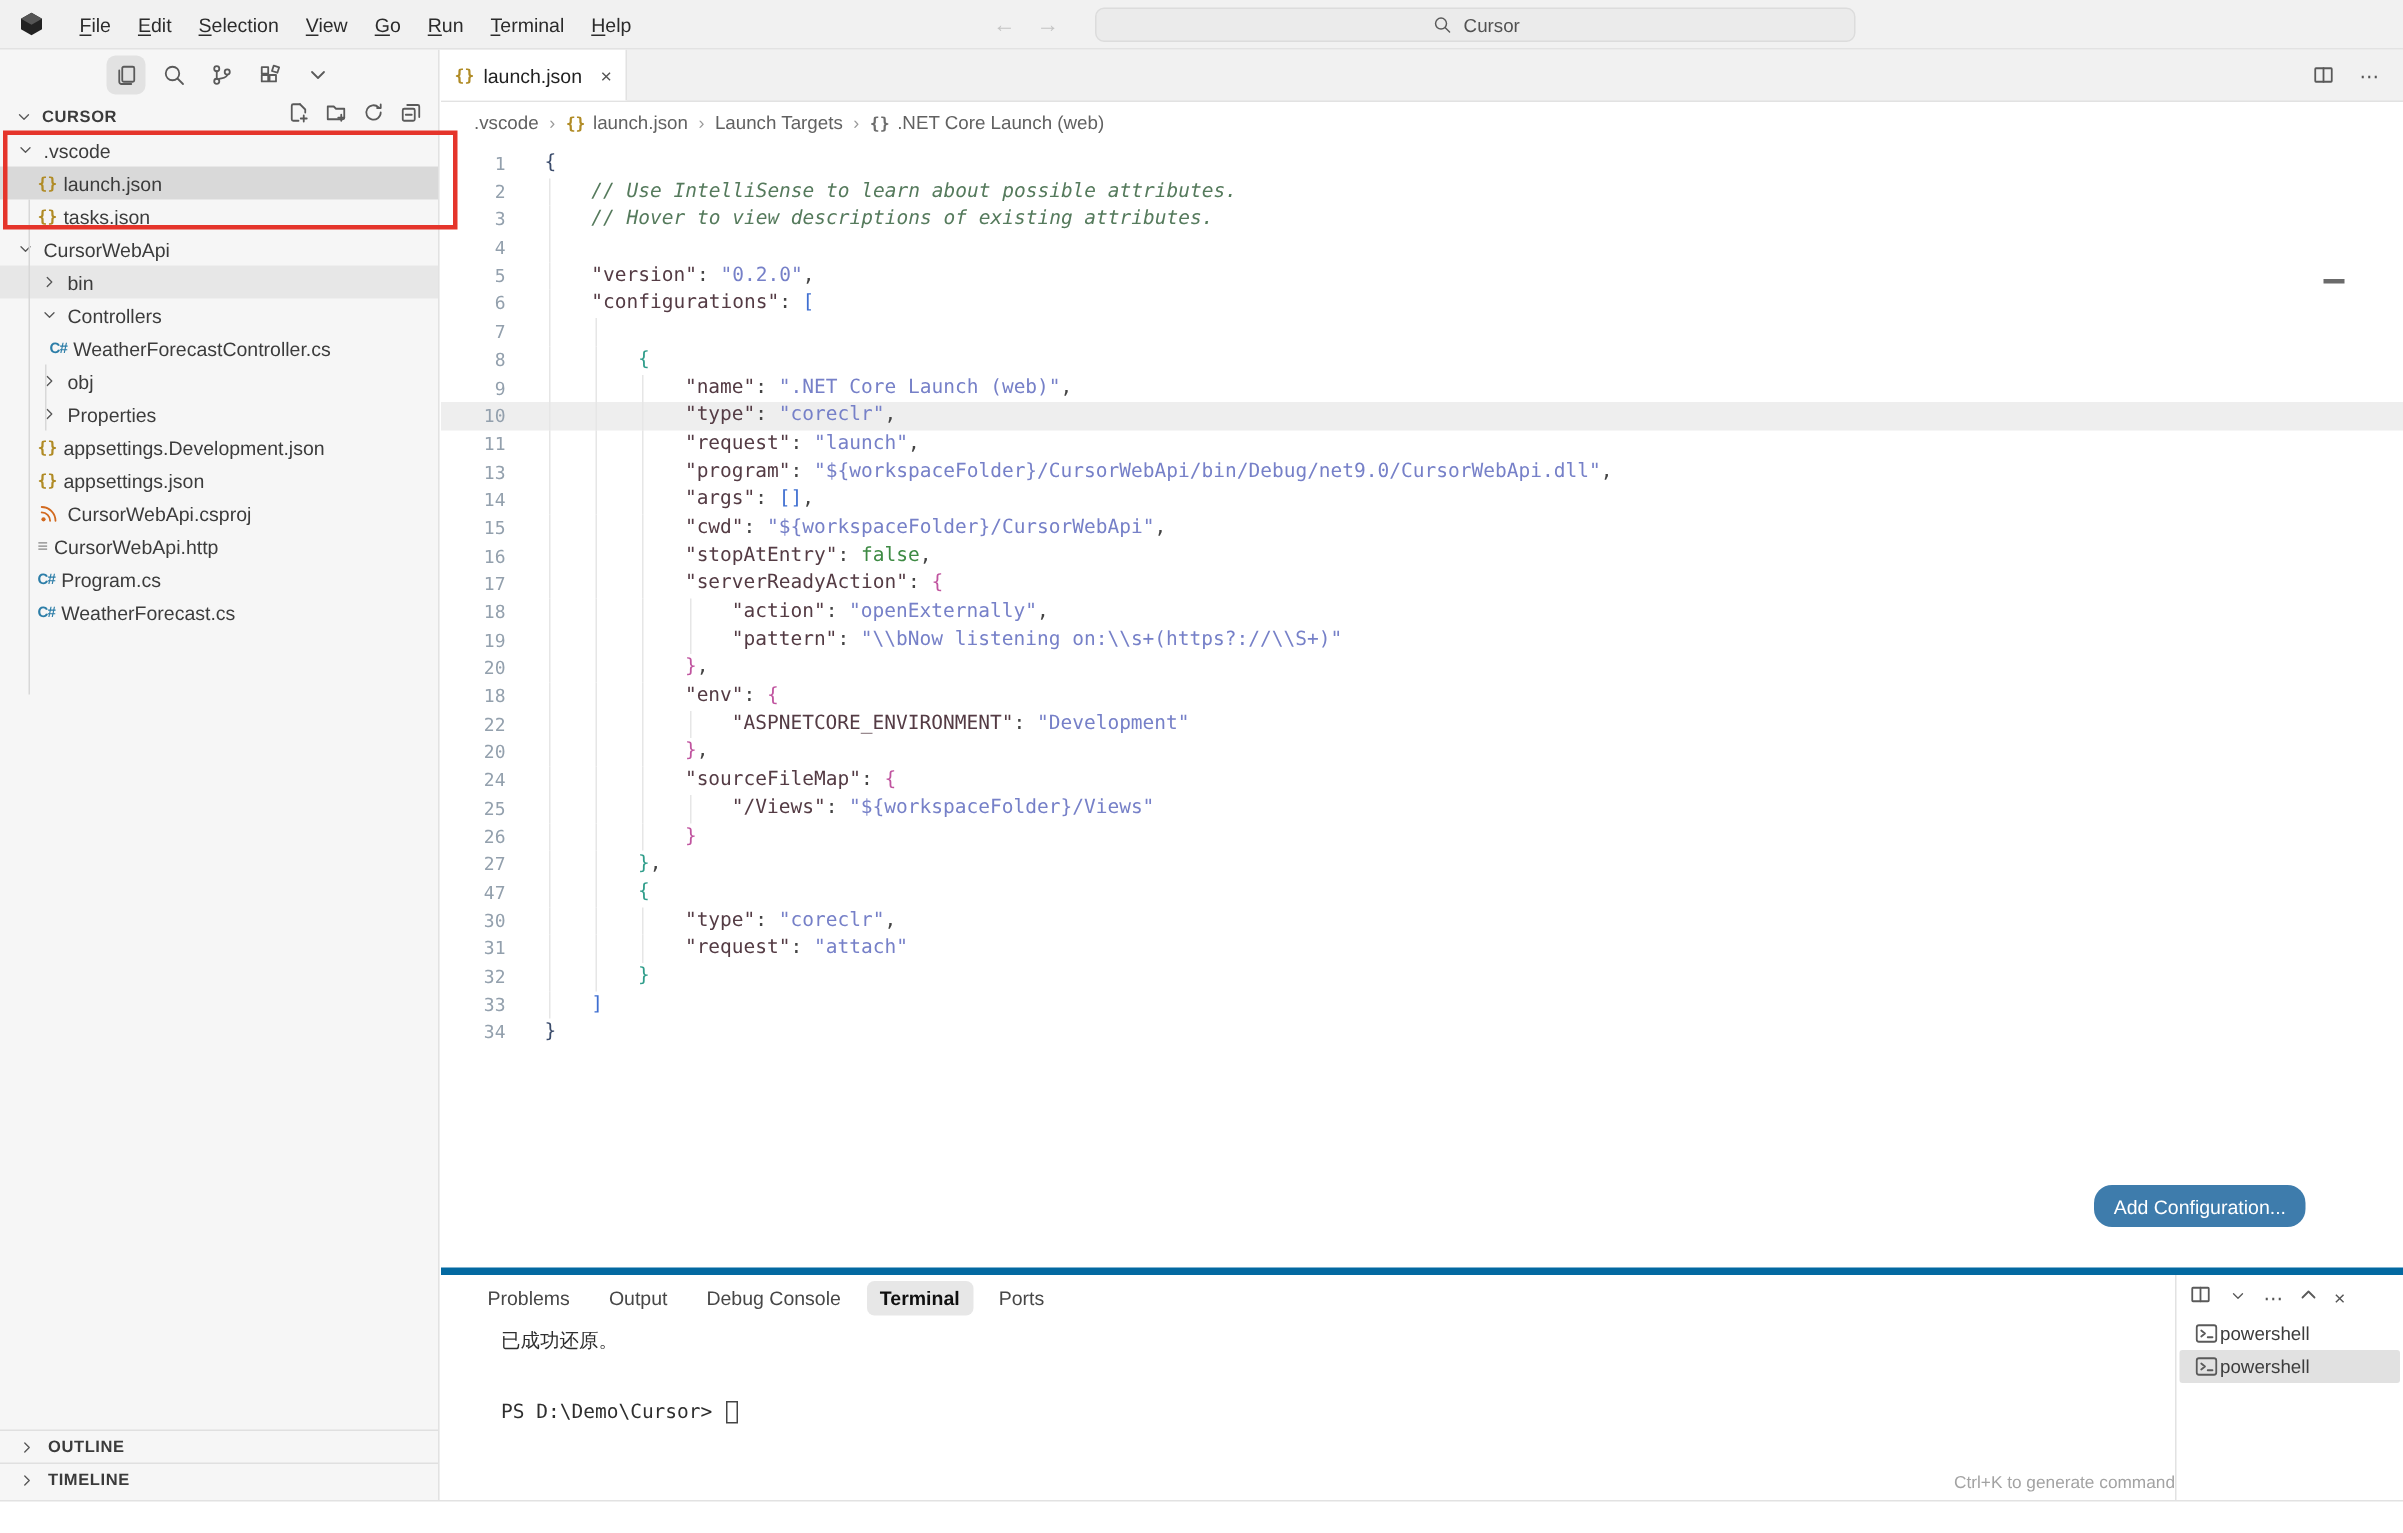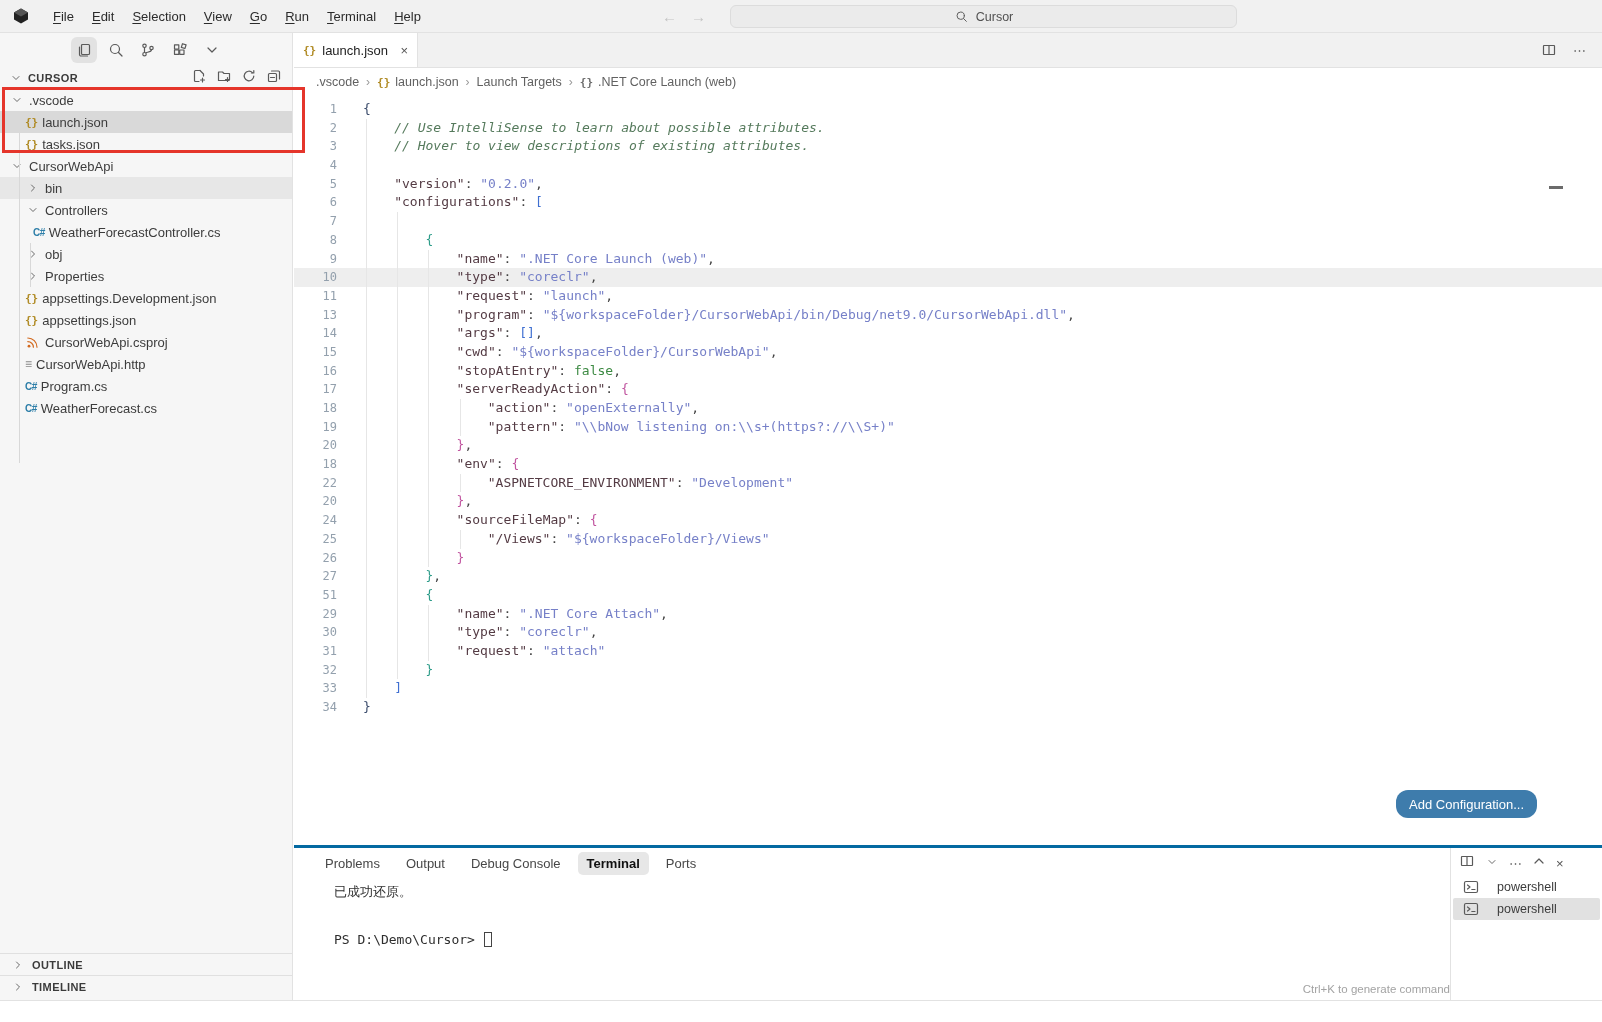--- a/index.html
+++ b/index.html
@@ -59,30 +59,30 @@
   .gd{position:absolute;top:0;bottom:0;width:1px;background:#e6e6e6}
   .pk{color:#543b44}.st{color:#7680c8}.cm{color:#557a5c;font-style:italic}
   .lk{color:#4a7a52;font-style:italic;text-decoration:underline}
   .kw{color:#3d8a43}.pt{color:#444}
   .b1{color:#3a4b6b}.b2{color:#3f6fd1}.b3{color:#2f9d8a}.b4{color:#c0549f}
   .marker{position:absolute;left:1549px;top:186px;width:14px;height:3px;background:#6b6b6b;z-index:4}
 
   .addcfg{position:absolute;top:757px;right:65px;height:28px;padding:0 13px;background:#3e7cac;color:#fff;font-size:13px;border:none;border-radius:12px;font-family:"Liberation Sans",sans-serif}
 
   
-  .panel{position:absolute;left:0;right:0;bottom:0;height:155px;border-top:3px solid #0369a1;background:#fff}
+  .panel{position:absolute;left:0;right:0;bottom:0;height:155px;border-top:5px solid #0369a1;background:#fff}
   .ptabs{height:30px;display:flex;align-items:center;padding-left:22px;gap:8px;font-size:13px;color:#474747}
   .ptab{padding:4px 9px;border-radius:5px}
   .ptab.active{background:#e7e7e7;color:#101010;font-weight:bold}
   .pbody{position:absolute;top:30px;left:0;right:152px;bottom:0;font-family:"DejaVu Sans Mono",monospace;font-size:13px;color:#2e2e2e;padding-left:40px}
   .outline-cursor{display:inline-block;width:8px;height:15px;border:1px solid #444;vertical-align:text-bottom;margin-left:9px}
   .hint{position:absolute;bottom:5px;left:0;right:0;text-align:right;color:#a3a3a3;font-size:11.5px;font-family:"Liberation Sans",sans-serif}
   .tpanel{position:absolute;top:0;right:0;bottom:0;width:152px;border-left:1px solid #e2e2e2}
   .ticons{height:28px;display:flex;align-items:center;padding:2px 6px 0 8px;gap:9px;color:#4c4c4c}
-  .tlist .trow{height:22px;display:flex;align-items:center;gap:18px;padding-left:10px;font-size:12.5px;color:#3c3c3c;margin:0 2px;border-radius:2px}
+  .tlist .trow{height:22px;display:flex;align-items:center;gap:1px;padding-left:10px;font-size:12.5px;color:#3c3c3c;margin:0 2px;border-radius:2px}
   .tlist .trow.sel{background:#e1e1e1}
   .chr{color:#555;font-size:13px}
   .bottomstrip{position:absolute;left:0;right:0;bottom:0;height:22px;background:#fff;border-top:1px solid #e2e2e2}
 </style>
 </head>
 <body>
 
 <header class="titlebar">
   <span class="logo">
     <svg viewBox="0 0 18 18">
@@ -368,22 +368,21 @@
       <div class="cl"><span class="ln">18</span><div class="gd" style="left: 72px;"></div><div class="gd" style="left: 103.2px;"></div><div class="gd" style="left: 134.4px;"></div><div class="gd" style="left: 165.6px;"></div><span class="lc" style="padding-left: 124.8px;"><span class="pk">"action"</span><span class="pt">: </span><span class="st">"openExternally"</span><span class="pt">,</span></span></div>
       <div class="cl"><span class="ln">19</span><div class="gd" style="left: 72px;"></div><div class="gd" style="left: 103.2px;"></div><div class="gd" style="left: 134.4px;"></div><div class="gd" style="left: 165.6px;"></div><span class="lc" style="padding-left: 124.8px;"><span class="pk">"pattern"</span><span class="pt">: </span><span class="st">"\\bNow listening on:\\s+(https?://\\S+)"</span></span></div>
       <div class="cl"><span class="ln">20</span><div class="gd" style="left: 72px;"></div><div class="gd" style="left: 103.2px;"></div><div class="gd" style="left: 134.4px;"></div><span class="lc" style="padding-left: 93.6px;"><span class="b4">}</span><span class="pt">,</span></span></div>
       <div class="cl"><span class="ln">18</span><div class="gd" style="left: 72px;"></div><div class="gd" style="left: 103.2px;"></div><div class="gd" style="left: 134.4px;"></div><span class="lc" style="padding-left: 93.6px;"><span class="pk">"env"</span><span class="pt">: </span><span class="b4">{</span></span></div>
       <div class="cl"><span class="ln">22</span><div class="gd" style="left: 72px;"></div><div class="gd" style="left: 103.2px;"></div><div class="gd" style="left: 134.4px;"></div><div class="gd" style="left: 165.6px;"></div><span class="lc" style="padding-left: 124.8px;"><span class="pk">"ASPNETCORE_ENVIRONMENT"</span><span class="pt">: </span><span class="st">"Development"</span></span></div>
       <div class="cl"><span class="ln">20</span><div class="gd" style="left: 72px;"></div><div class="gd" style="left: 103.2px;"></div><div class="gd" style="left: 134.4px;"></div><span class="lc" style="padding-left: 93.6px;"><span class="b4">}</span><span class="pt">,</span></span></div>
       <div class="cl"><span class="ln">24</span><div class="gd" style="left: 72px;"></div><div class="gd" style="left: 103.2px;"></div><div class="gd" style="left: 134.4px;"></div><span class="lc" style="padding-left: 93.6px;"><span class="pk">"sourceFileMap"</span><span class="pt">: </span><span class="b4">{</span></span></div>
       <div class="cl"><span class="ln">25</span><div class="gd" style="left: 72px;"></div><div class="gd" style="left: 103.2px;"></div><div class="gd" style="left: 134.4px;"></div><div class="gd" style="left: 165.6px;"></div><span class="lc" style="padding-left: 124.8px;"><span class="pk">"/Views"</span><span class="pt">: </span><span class="st">"${workspaceFolder}/Views"</span></span></div>
       <div class="cl"><span class="ln">26</span><div class="gd" style="left: 72px;"></div><div class="gd" style="left: 103.2px;"></div><div class="gd" style="left: 134.4px;"></div><span class="lc" style="padding-left: 93.6px;"><span class="b4">}</span></span></div>
       <div class="cl"><span class="ln">27</span><div class="gd" style="left: 72px;"></div><div class="gd" style="left: 103.2px;"></div><span class="lc" style="padding-left: 62.4px;"><span class="b3">}</span><span class="pt">,</span></span></div>
-      <div class="cl"><span class="ln">51</span><div class="gd" style="left: 72px;"></div><div class="gd" style="left: 103.2px;"></div><span class="lc" style="padding-left: 62.4px;"><span class="b3">{</span></span></div>
-      <div class="cl"><span class="ln">29</span><div class="gd" style="left: 72px;"></div><div class="gd" style="left: 103.2px;"></div><div class="gd" style="left: 134.4px;"></div><span class="lc" style="padding-left: 93.6px;"><span class="pk">"name"</span><span class="pt">: </span><span class="st">".NET Core Attach"</span><span class="pt">,</span></span></div>
+      <div class="cl"><span class="ln">47</span><div class="gd" style="left: 72px;"></div><div class="gd" style="left: 103.2px;"></div><span class="lc" style="padding-left: 62.4px;"><span class="b3">{</span></span></div>
       <div class="cl"><span class="ln">30</span><div class="gd" style="left: 72px;"></div><div class="gd" style="left: 103.2px;"></div><div class="gd" style="left: 134.4px;"></div><span class="lc" style="padding-left: 93.6px;"><span class="pk">"type"</span><span class="pt">: </span><span class="st">"coreclr"</span><span class="pt">,</span></span></div>
       <div class="cl"><span class="ln">31</span><div class="gd" style="left: 72px;"></div><div class="gd" style="left: 103.2px;"></div><div class="gd" style="left: 134.4px;"></div><span class="lc" style="padding-left: 93.6px;"><span class="pk">"request"</span><span class="pt">: </span><span class="st">"attach"</span></span></div>
       <div class="cl"><span class="ln">32</span><div class="gd" style="left: 72px;"></div><div class="gd" style="left: 103.2px;"></div><span class="lc" style="padding-left: 62.4px;"><span class="b3">}</span></span></div>
       <div class="cl"><span class="ln">33</span><div class="gd" style="left: 72px;"></div><span class="lc" style="padding-left: 31.2px;"><span class="b2">]</span></span></div>
       <div class="cl"><span class="ln">34</span><span class="lc" style="padding-left: 0px;"><span class="b1">}</span></span></div>
     </div>
   <button class="addcfg">Add Configuration...</button>
 
   <section class="panel">
     <div class="ptabs" id="ptabs">

